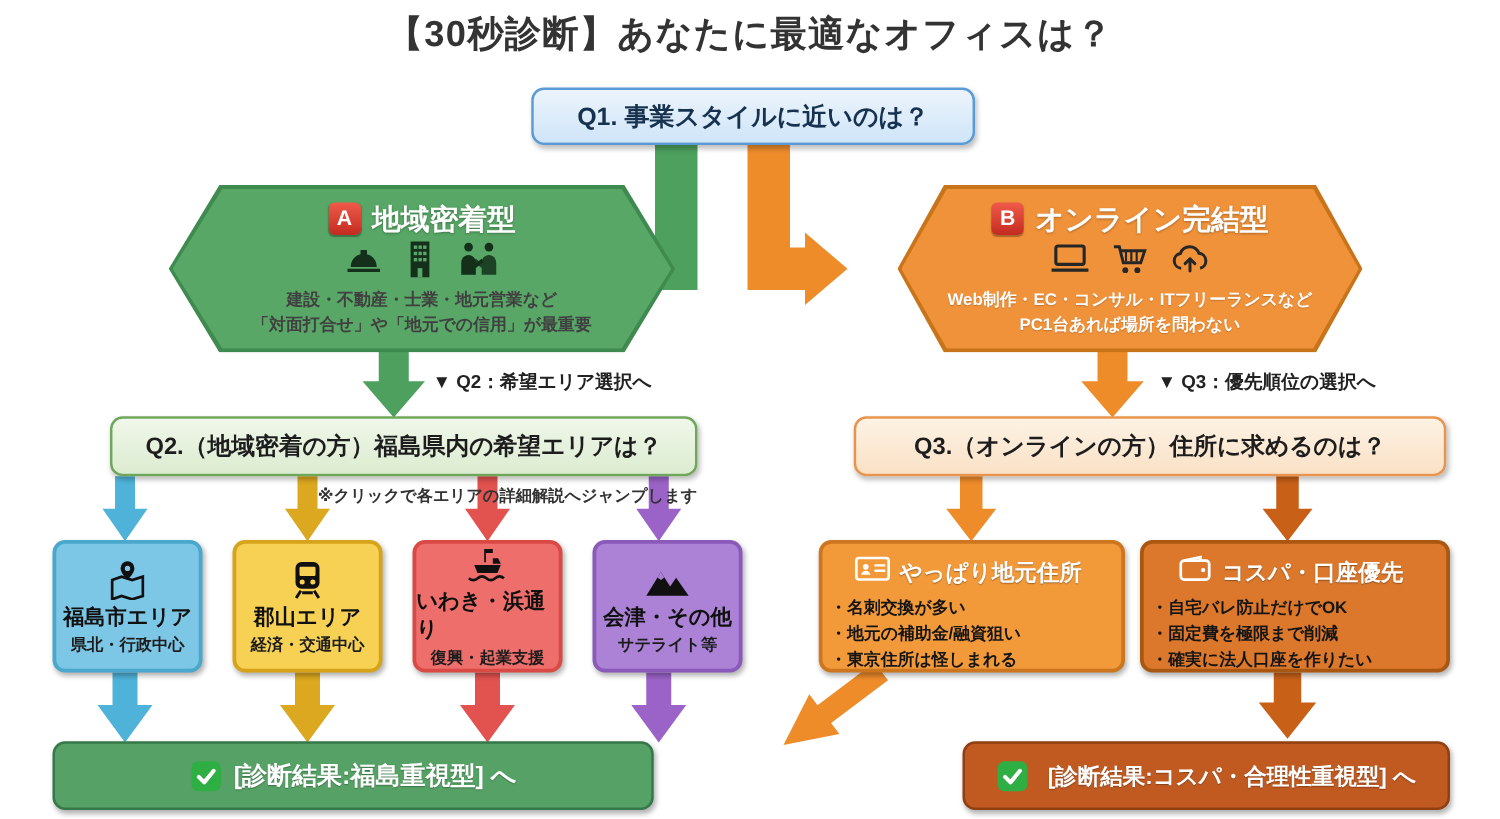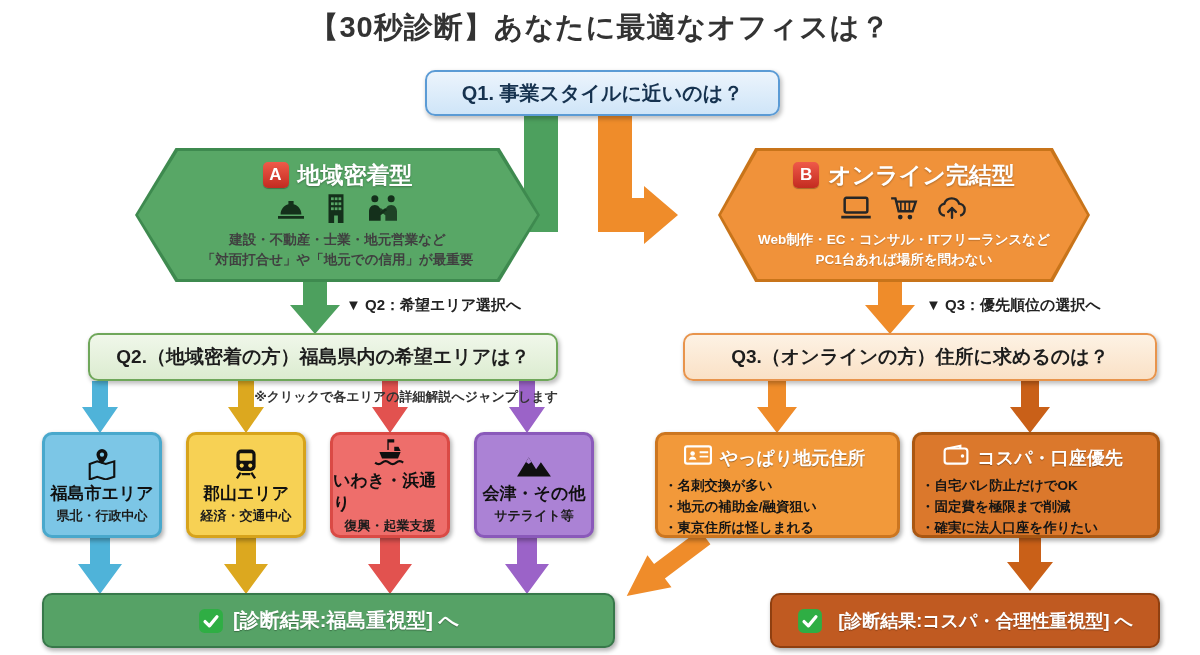--- a/index.html
+++ b/index.html
@@ -57,21 +57,21 @@
           padding:9px 12px 6px 6px;box-shadow:1.5px 2.5px 4px rgba(0,0,0,.3);cursor:pointer;}
   .answer-1{left:655px;width:245px;background:#f2993a;border-color:#cc7620;}
   .answer-2{left:912px;width:248px;background:#db782c;border-color:#aa5712;}
   .ans-title{display:flex;align-items:center;justify-content:center;gap:8px;color:#fff;
              font-weight:bold;font-size:18px;margin-bottom:5px;text-shadow:0 1px 1px rgba(0,0,0,.35);}
   .ans-b{font-size:13.5px;font-weight:bold;color:#151515;line-height:1.55;}
 
   .result{top:593px;height:55px;border-radius:10px;border:2.5px solid;box-sizing:border-box;
           display:flex;align-items:center;justify-content:center;gap:9px;color:#fff;font-weight:bold;
           box-shadow:1.5px 2.5px 4px rgba(0,0,0,.3);text-shadow:0 1px 1px rgba(0,0,0,.3);cursor:pointer;}
-  .result-1{left:42px;width:573px;background:#56a266;border-color:#37784a;font-size:20px;}
+  .result-1{left:42px;width:481px;background:#56a266;border-color:#37784a;font-size:20px;}
   .result-2{left:770px;width:390px;background:#c05a21;border-color:#8f3f10;font-size:18px;gap:15px;}
   .check{width:26px;height:26px;flex:0 0 26px;}
   .check svg{display:block;width:26px;height:26px;}
 </style>
 </head>
 <body>
 
 <div class="stage">
 
   <svg class="arrows" viewBox="0 0 1200 655">

